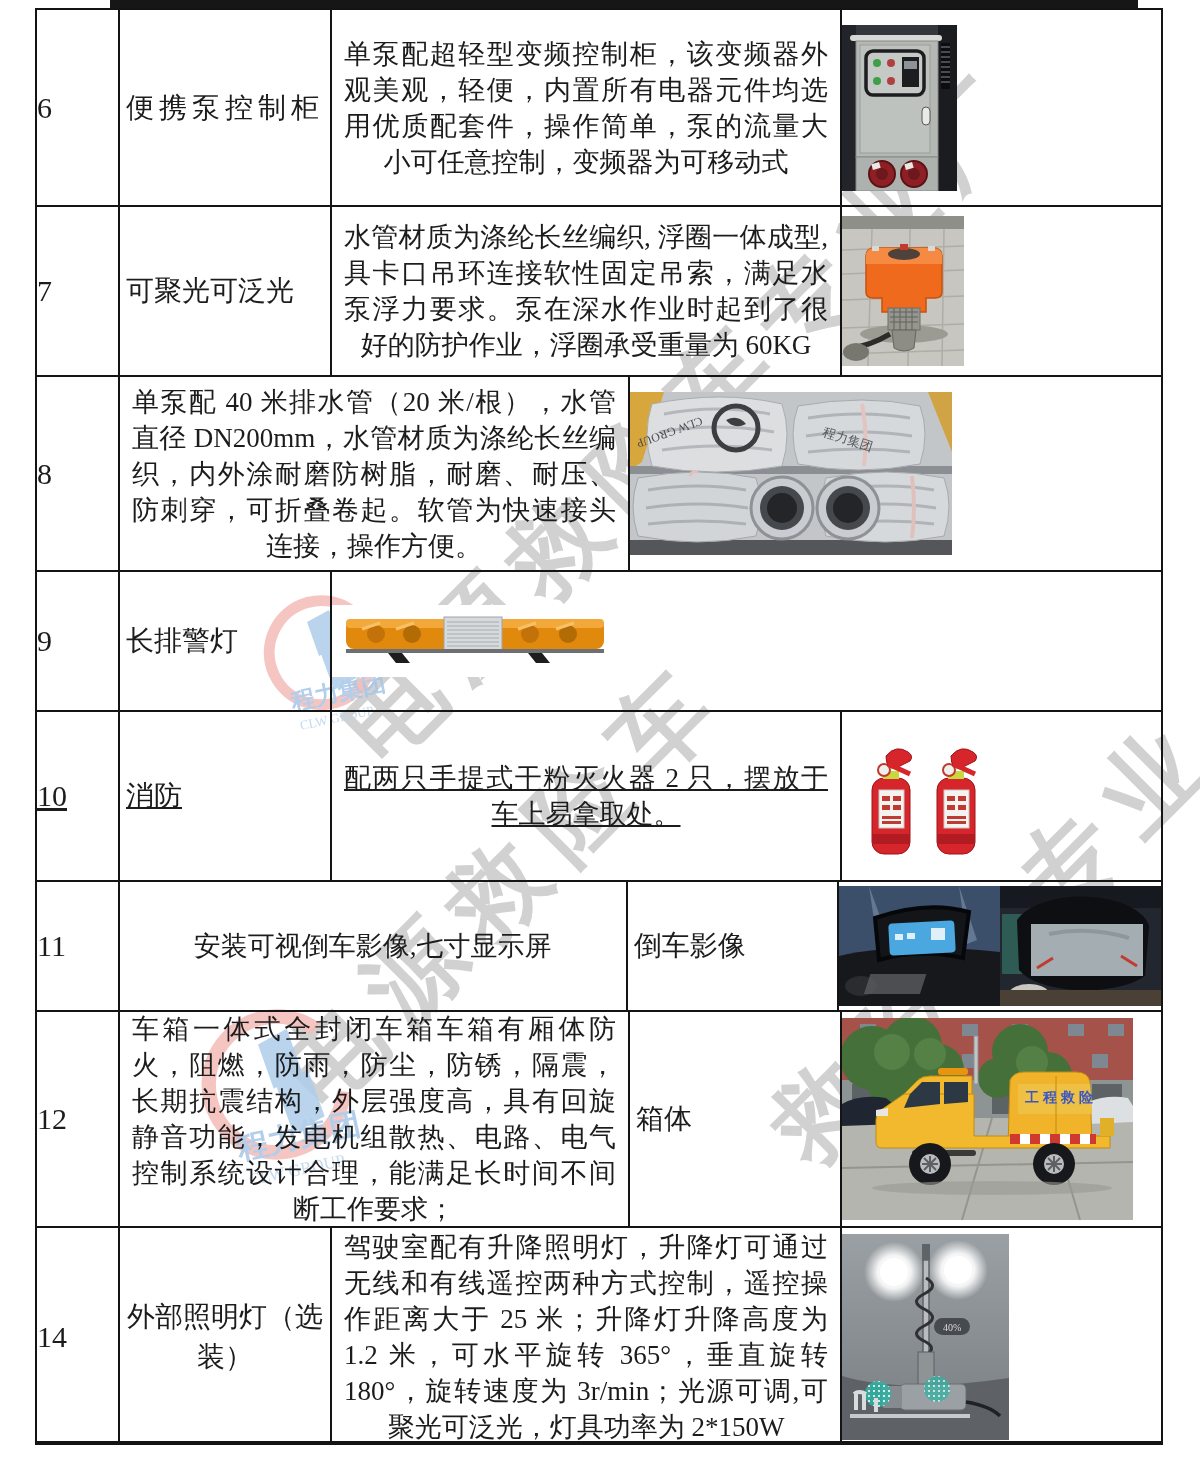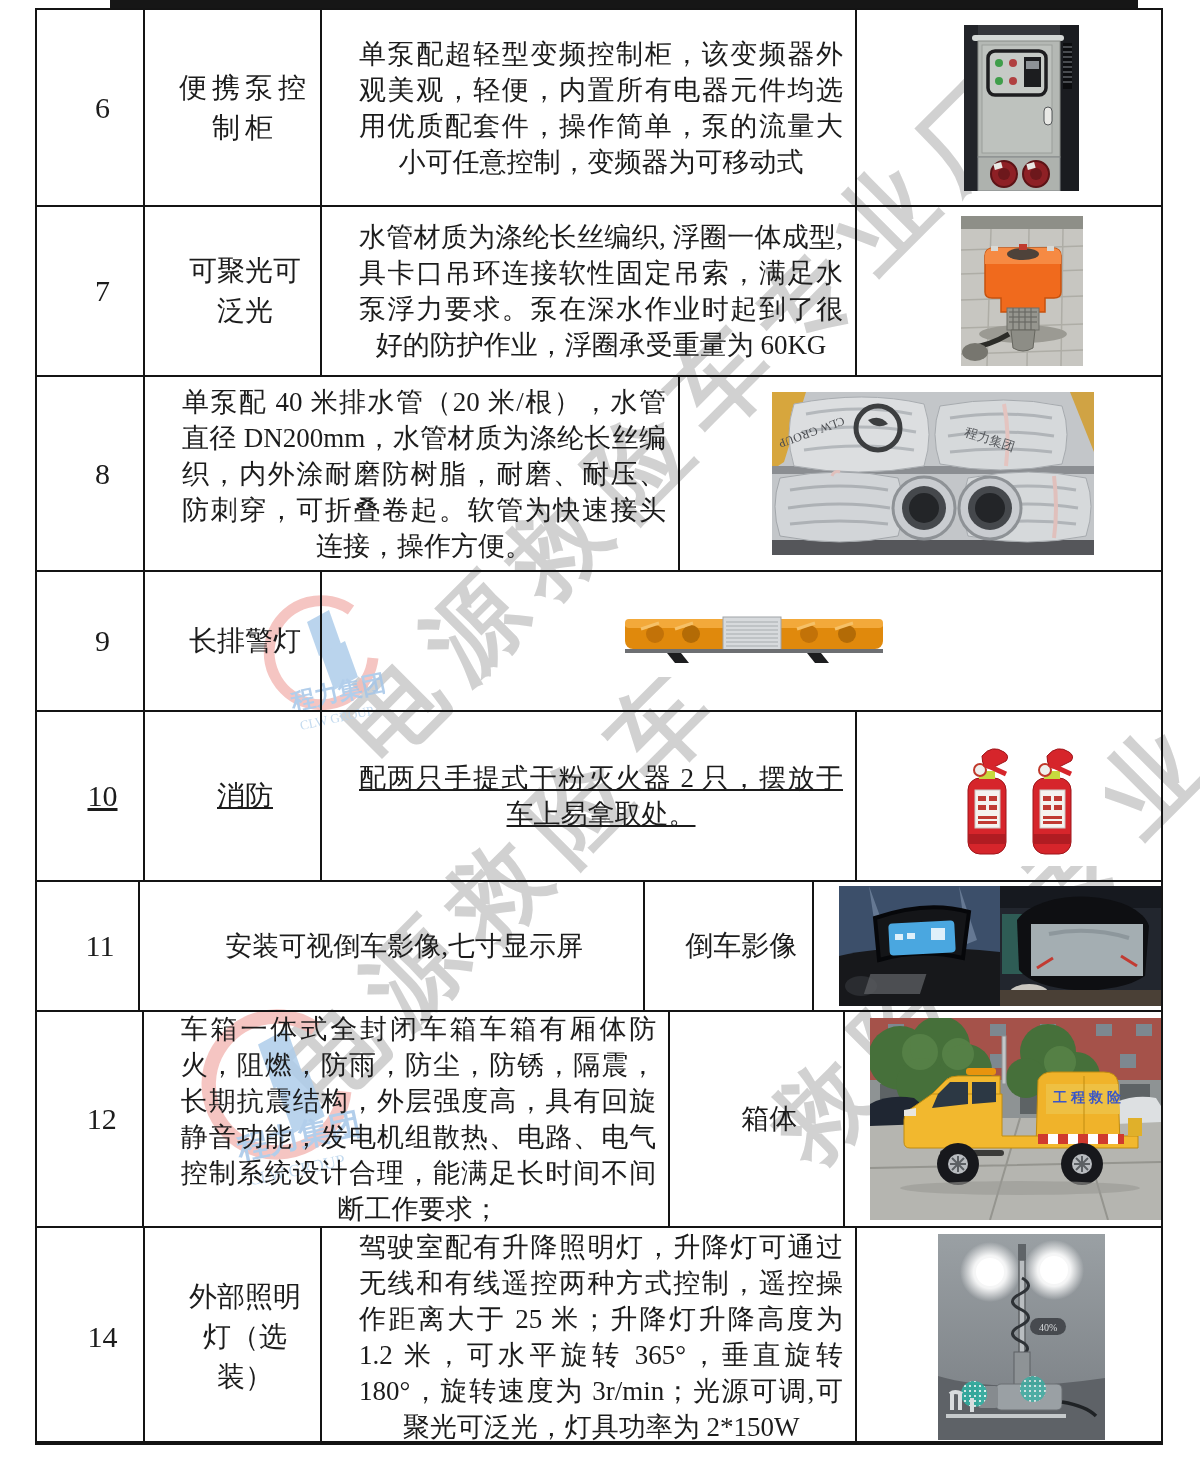--- a/index.html
+++ b/index.html
@@ -18,24 +18,24 @@
   
   .top-bar{position:absolute;left:110px;top:0;width:1028px;height:8px;background:#161616;z-index:3;}
   
   .spec-table{
     position:absolute;left:35px;top:8px;width:1128px;height:1437px;z-index:2;
     border:2px solid #141414;border-bottom-width:4px;
     display:flex;flex-direction:column;box-sizing:border-box;background:transparent;
   }
   .t-row{display:flex;border-bottom:2px solid #141414;box-sizing:border-box;flex:0 0 auto;}
   .t-row:last-child{border-bottom:none;flex:1 1 auto;}
-  .cell{box-sizing:border-box;border-right:2px solid #141414;display:flex;align-items:center;justify-content:center;margin-left:25px;}
+  .cell{box-sizing:border-box;border-right:2px solid #141414;display:flex;align-items:center;justify-content:flex-start;}
   .cell:last-child{border-right:none;}
   .c-num{width:83px;font-size:30px;}
-  .c-name{width:152px;font-size:28px;text-align:center;padding:0 6px;line-height:40px;}
+  .c-name{width:212px;font-size:28px;text-align:center;padding:0 6px;line-height:40px;}
   .c-desc{width:510px;font-size:27px;line-height:36px;padding:4px 12px;
           text-align:justify;text-align-last:center;}
   .c-desc > div{width:100%;}
   .c-photo{flex:1;}
   .c-photo svg{display:block;}
   .small-ltr{letter-spacing:5px;}
 </style>
 </head>
 <body>
 

